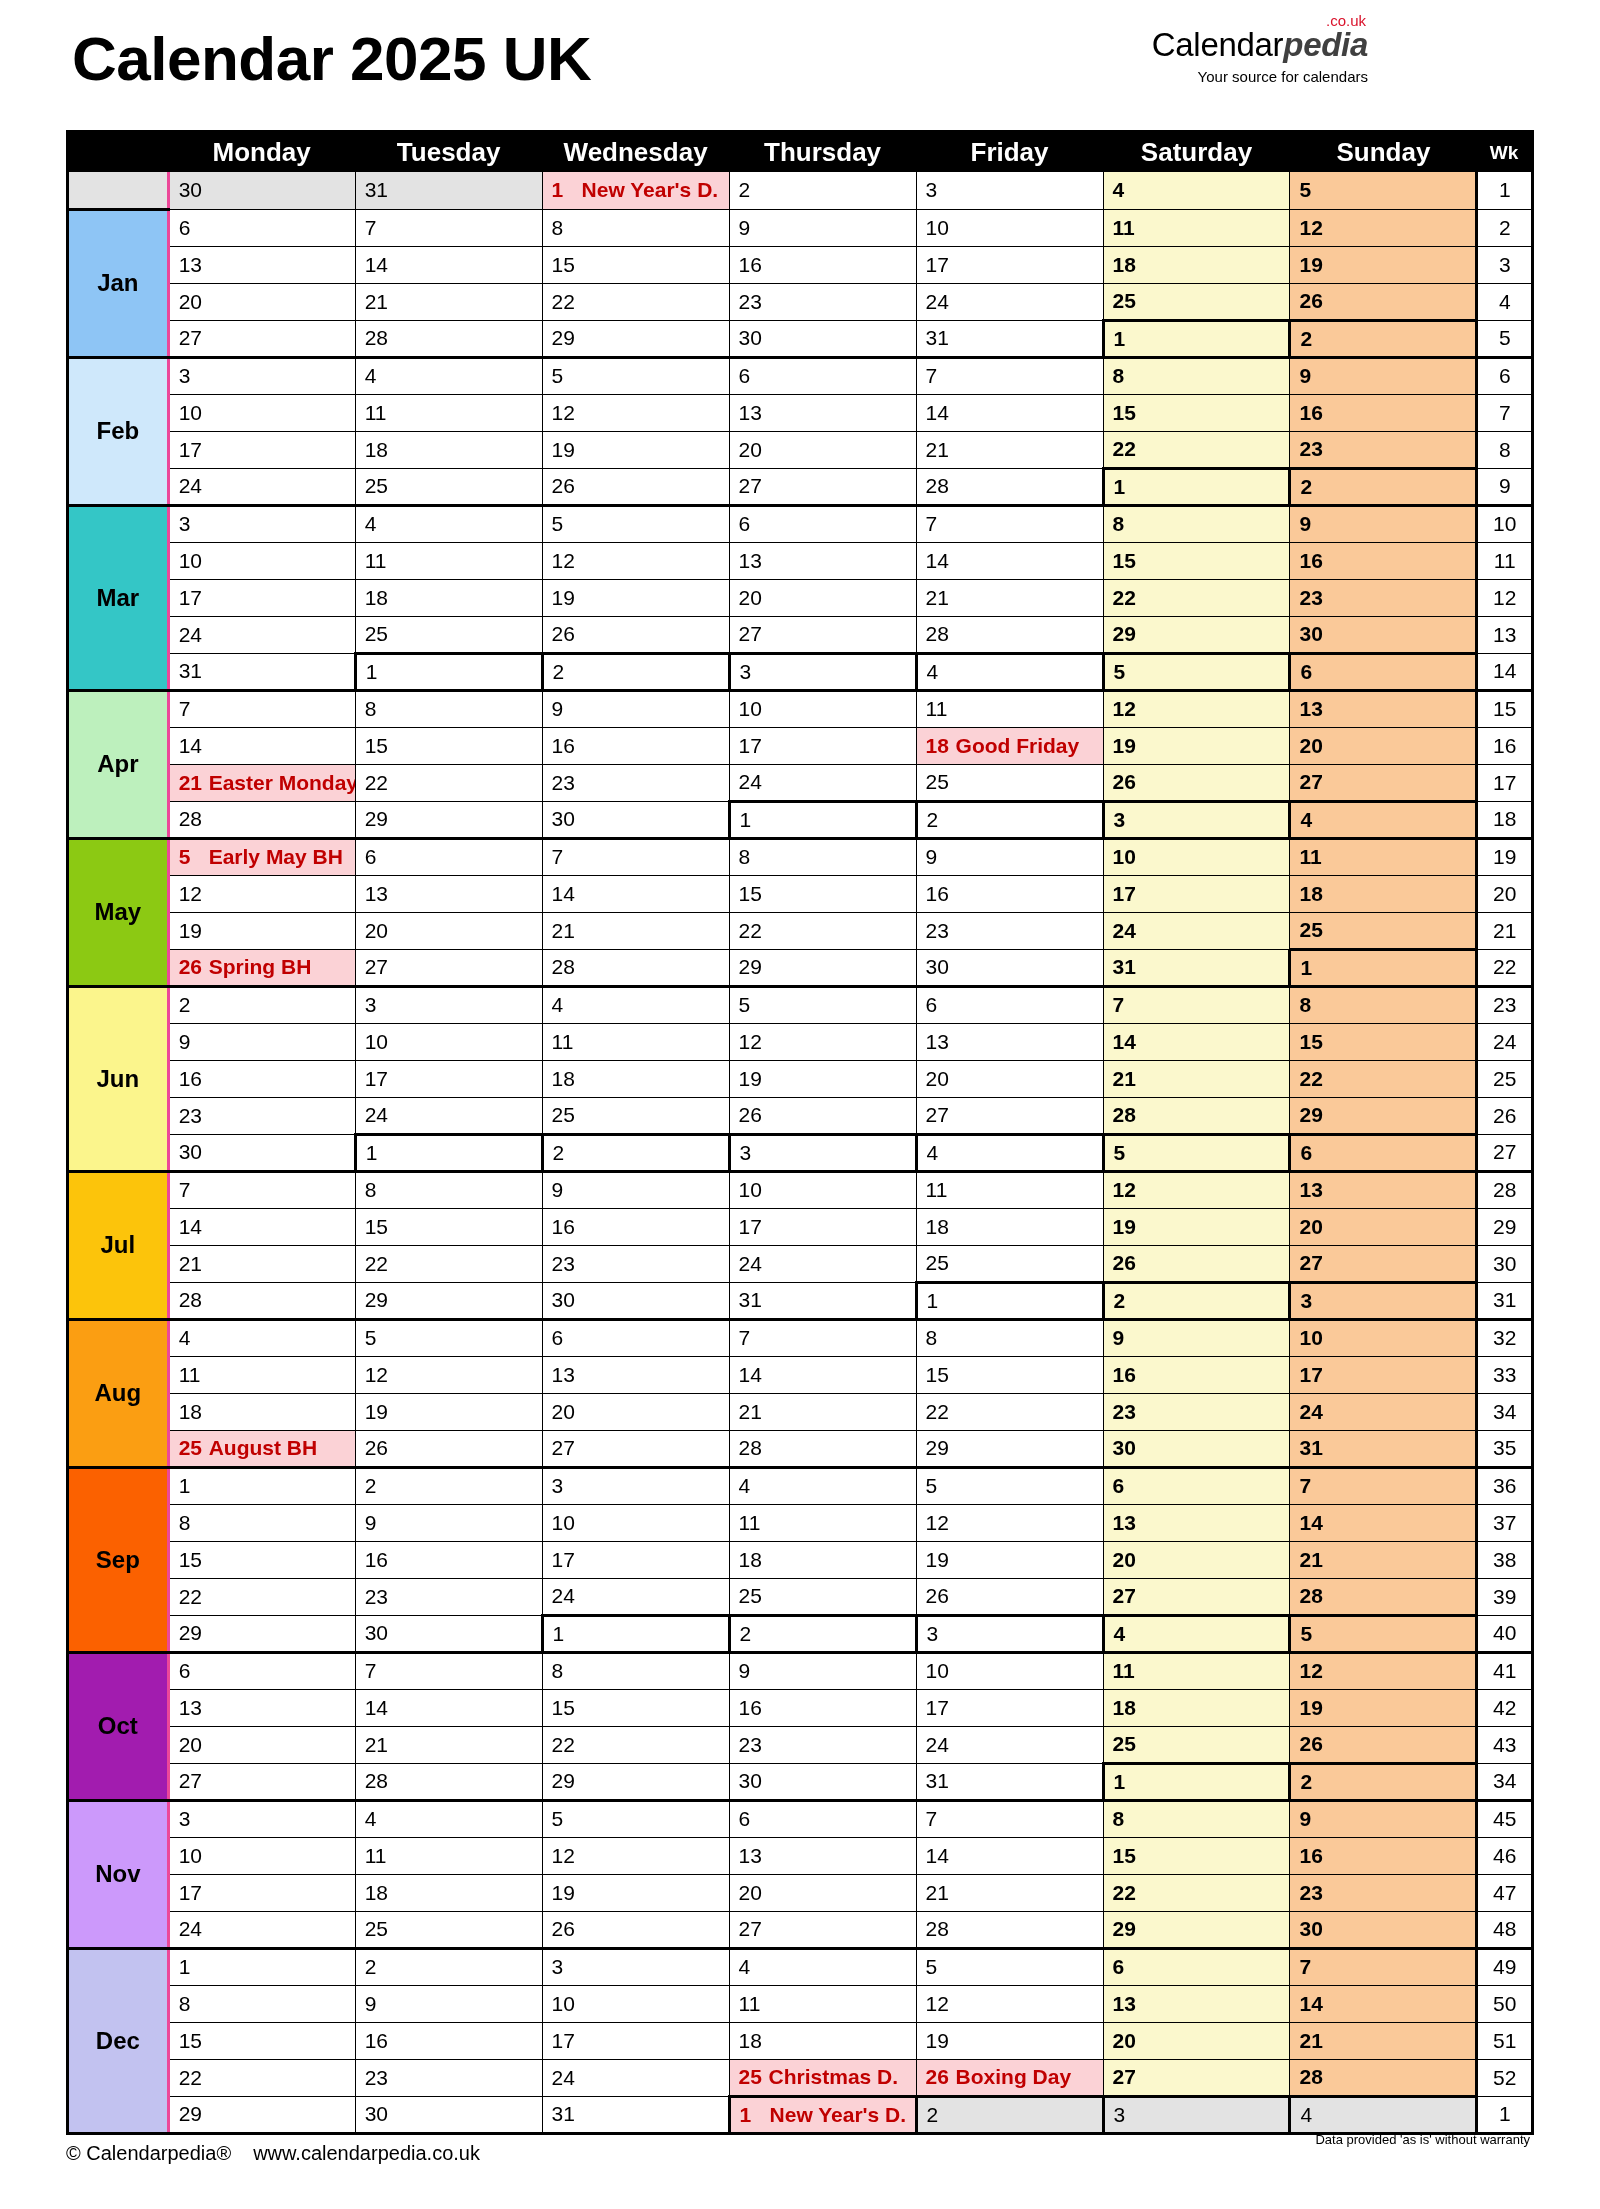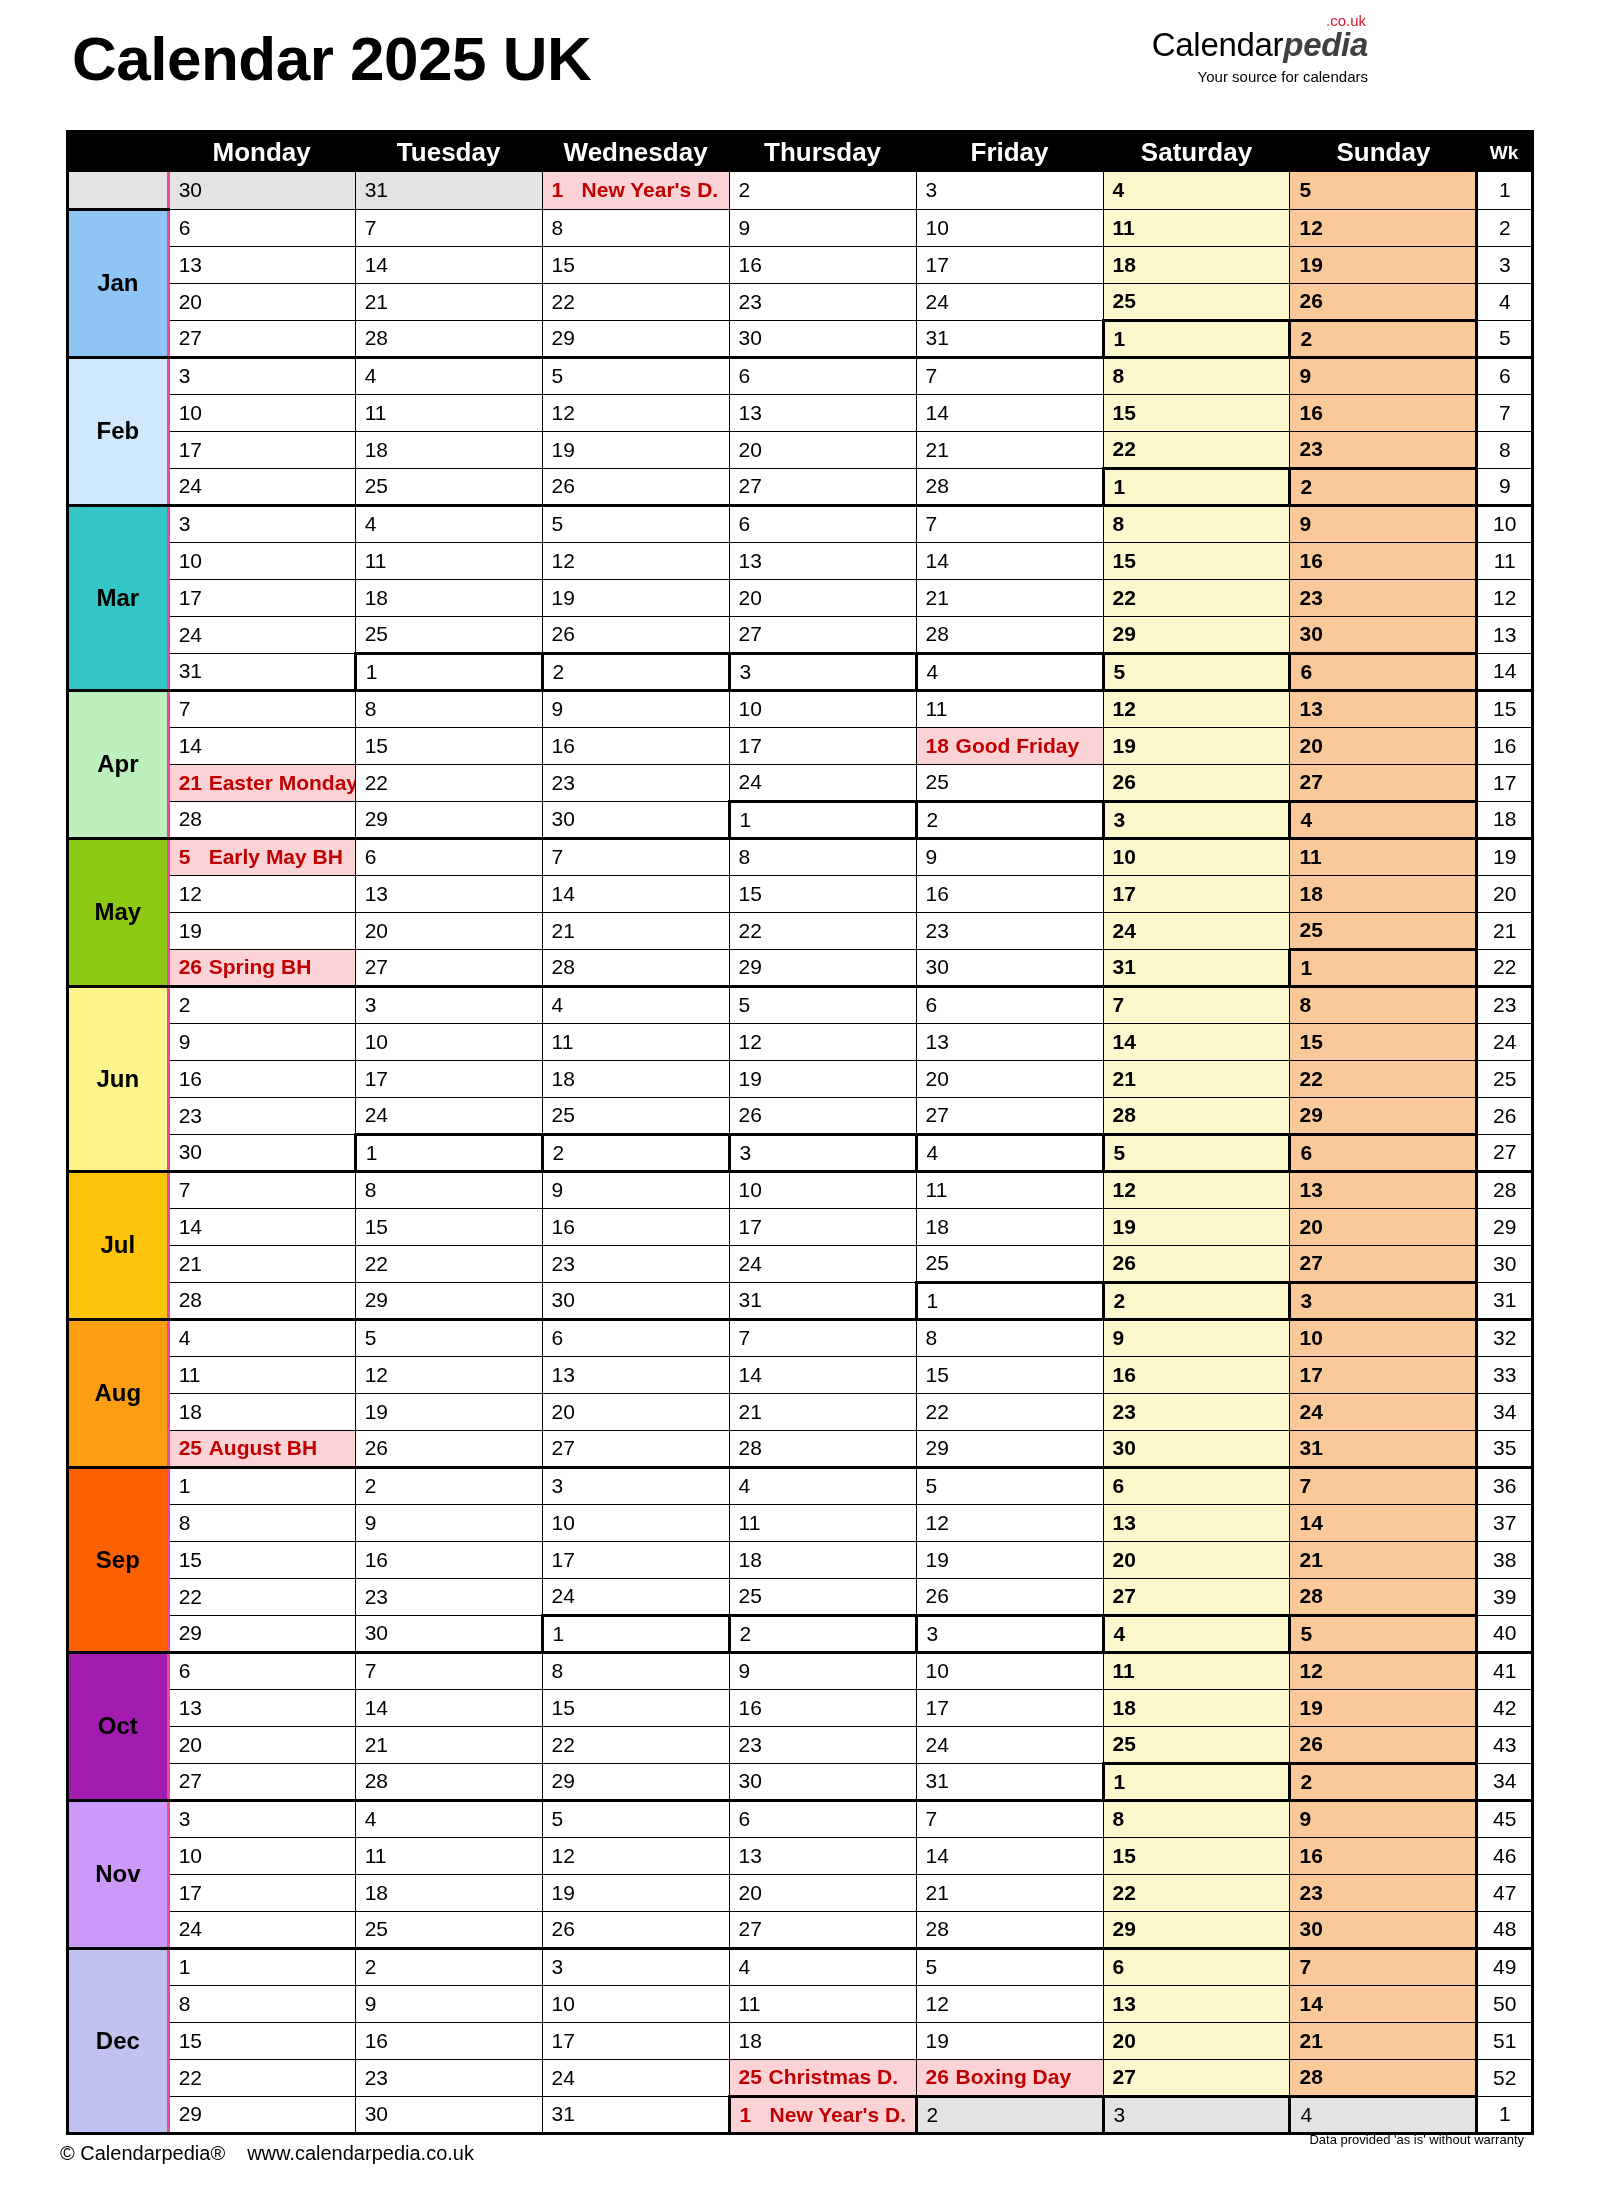--- a/index.html
+++ b/index.html
@@ -162,21 +162,21 @@
 
   
   .tb-top { border-top: 3px solid #000 !important; }
   .tb-left { border-left: 3px solid #000 !important; }
 
   tr.monthend td { border-bottom: 3px solid #000; }
 
   
   .footer {
     position: absolute;
-    left: 60px;
+    left: 66px;
     top: 2142px;
     width: 1468px;
     height: 40px;
   }
   .footer-left {
     position: absolute;
     left: 0; top: 0;
     font-size: 20px;
     color: #000;
     white-space: nowrap;

